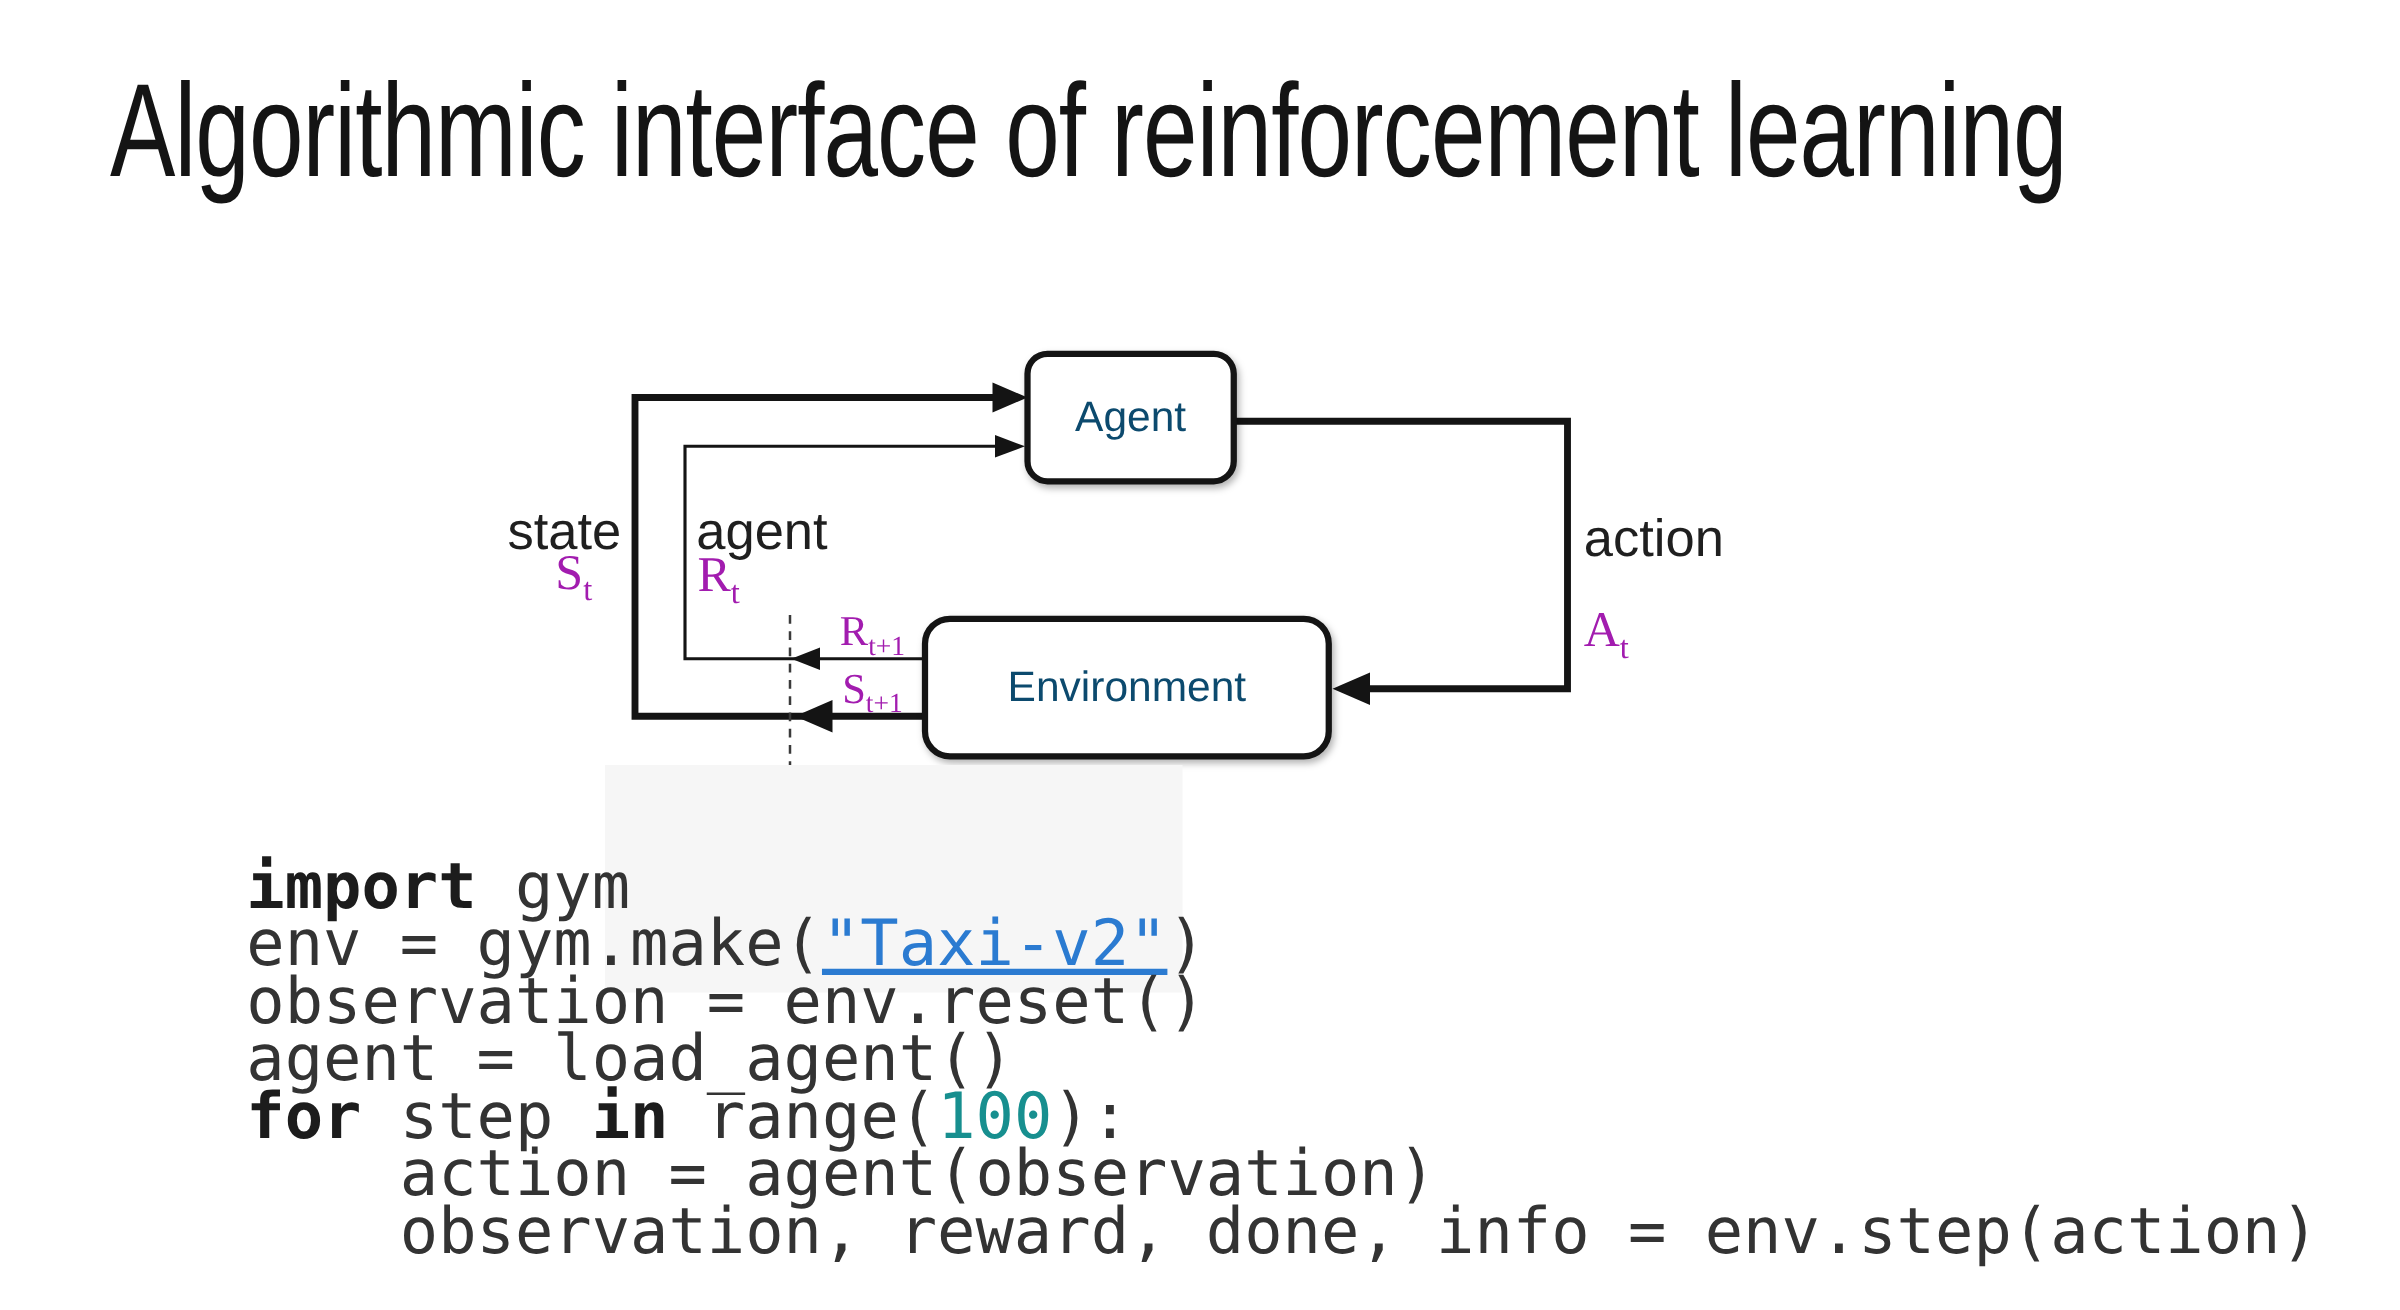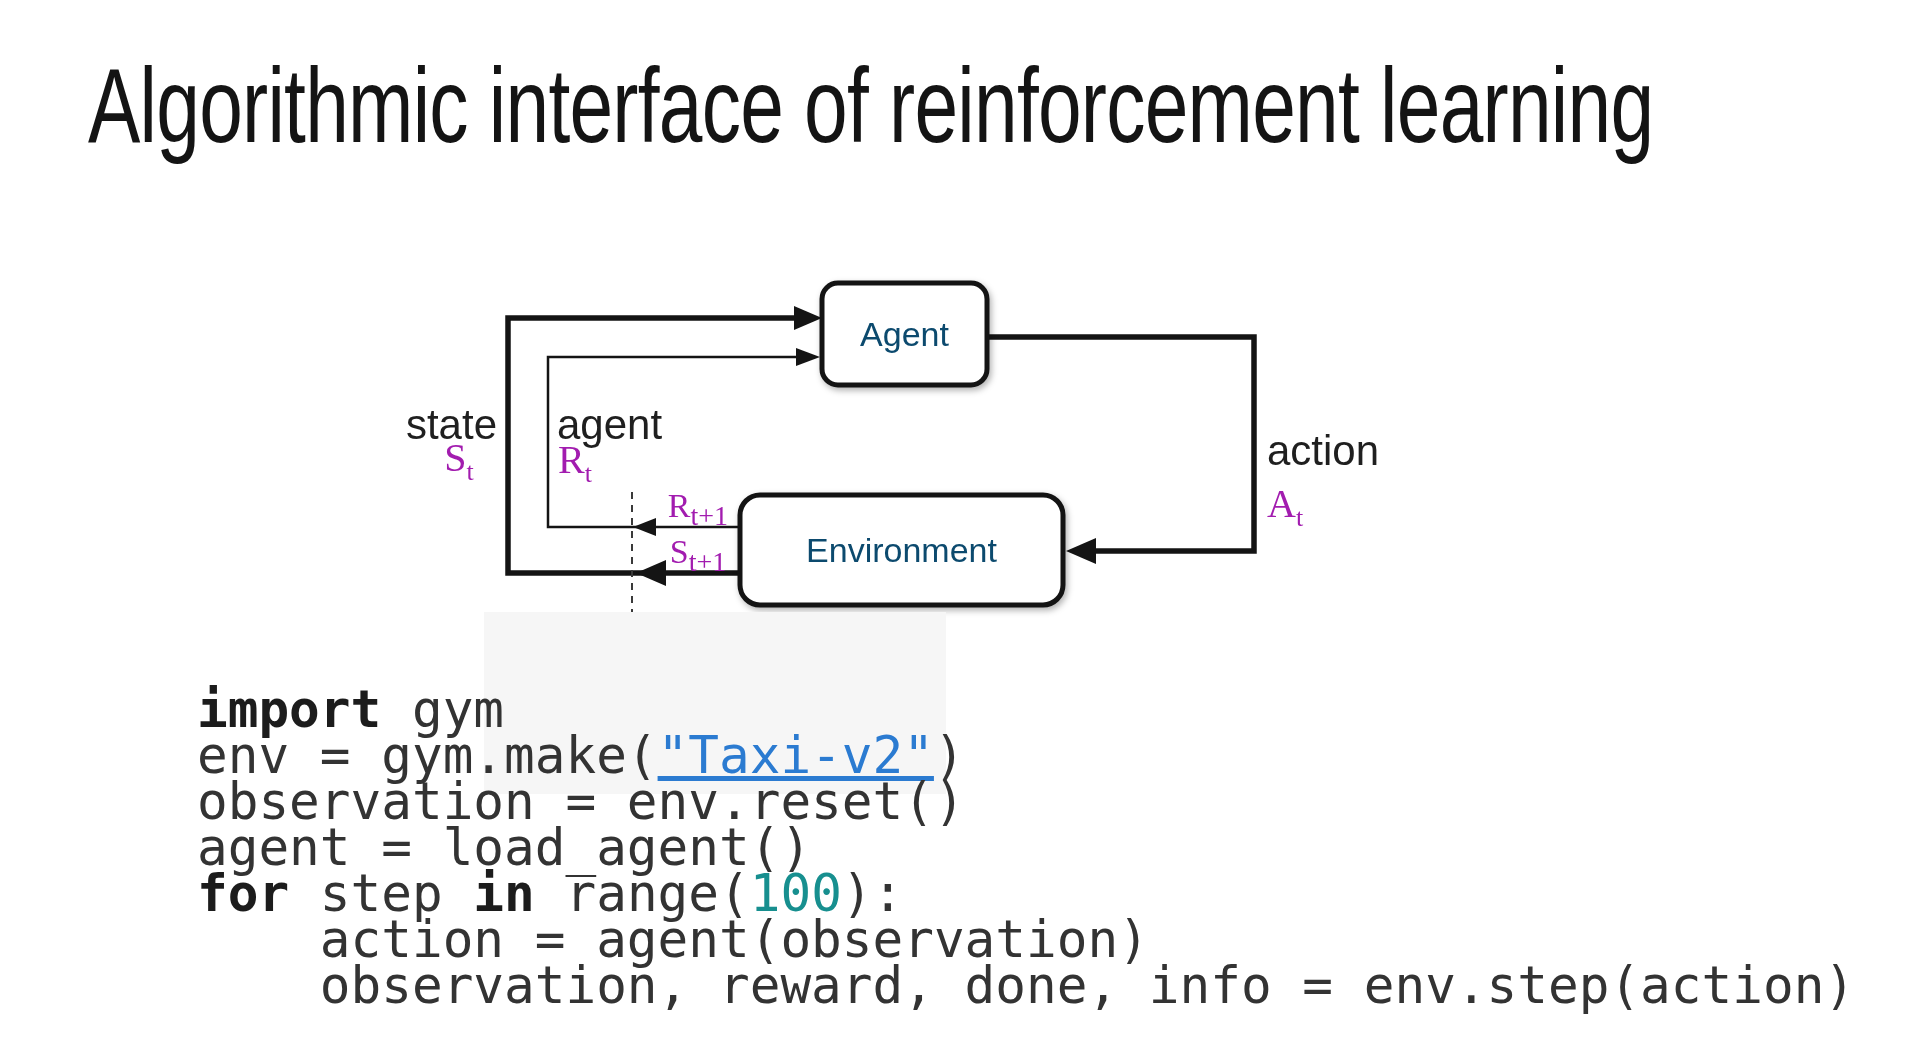--- a/index.html
+++ b/index.html
@@ -31,21 +31,21 @@
     color:#0c4a6e;font-size:34px;line-height:1;text-align:center;
     display:flex;align-items:center;justify-content:center;
   }
   .small-label{color:#1f1f1f;font-size:42px;line-height:1;}
   .sym-label{
     color:#a21caf;font-family:"Liberation Serif",serif;
     font-size:40px;line-height:1;
   }
   .sym-label sub{font-size:26px;line-height:0;}
   .sym-small{font-size:34px;}
-  .sym-small sub{font-size:28px;}
+  .sym-small sub{font-size:22px;}
 
   
   #gray-pane{left:484px;top:612px;width:462px;height:182px;background:#f6f6f6;}
   #code{
     left:197px;top:687px;
     font-family:"DejaVu Sans Mono","Liberation Mono",monospace;
     font-size:51px;line-height:46px;color:var(--code-color);
     white-space:pre;
   }
   .code-line{height:46px;}
@@ -80,21 +80,21 @@
 <div class="abs node-label" style="left:822px;top:283px;width:165px;height:102px;">Agent</div>
 
 <div class="abs node-label" style="left:740px;top:495px;width:323px;height:110px;">Environment</div>
 
 <div class="abs small-label" style="left:405px;top:404px;width:92px;text-align:right;">state</div>
 <div class="abs sym-label" style="left:424px;top:438px;width:70px;text-align:center;"><span>S</span><sub>t</sub></div>
 
 <div class="abs small-label" style="left:557px;top:404px;">agent</div>
 <div class="abs sym-label" style="left:558px;top:440px;"><span>R</span><sub>t</sub></div>
 
-<div class="abs small-label" style="left:1267px;top:430px;">action</div>
+<div class="abs small-label" style="left:1267px;top:410px;">action</div>
 <div class="abs sym-label" style="left:1267px;top:484px;"><span>A</span><sub>t</sub></div>
 
 <div class="abs sym-label sym-small" style="left:655px;top:489px;width:86px;text-align:center;"><span>R</span><sub>t+1</sub></div>
 
 <div class="abs sym-label sym-small" style="left:655px;top:535px;width:86px;text-align:center;"><span>S</span><sub>t+1</sub></div>
 
 <div id="gray-pane" class="abs"></div>
 <div id="code" class="abs"><div class="code-line"><span class="tok-k">import</span><span class="tok-p"> gym</span></div><div class="code-line"><span class="tok-p">env = gym.make(</span><span class="tok-s">"Taxi-v2"</span><span class="tok-p">)</span></div><div class="code-line"><span class="tok-p">observation = env.reset()</span></div><div class="code-line"><span class="tok-p">agent = load_agent()</span></div><div class="code-line"><span class="tok-k">for</span><span class="tok-p"> step </span><span class="tok-k">in</span><span class="tok-p"> range(</span><span class="tok-n">100</span><span class="tok-p">):</span></div><div class="code-line"><span class="tok-p">    action = agent(observation)</span></div><div class="code-line"><span class="tok-p">    observation, reward, done, info = env.step(action)</span></div></div>
 
 </body></html>

